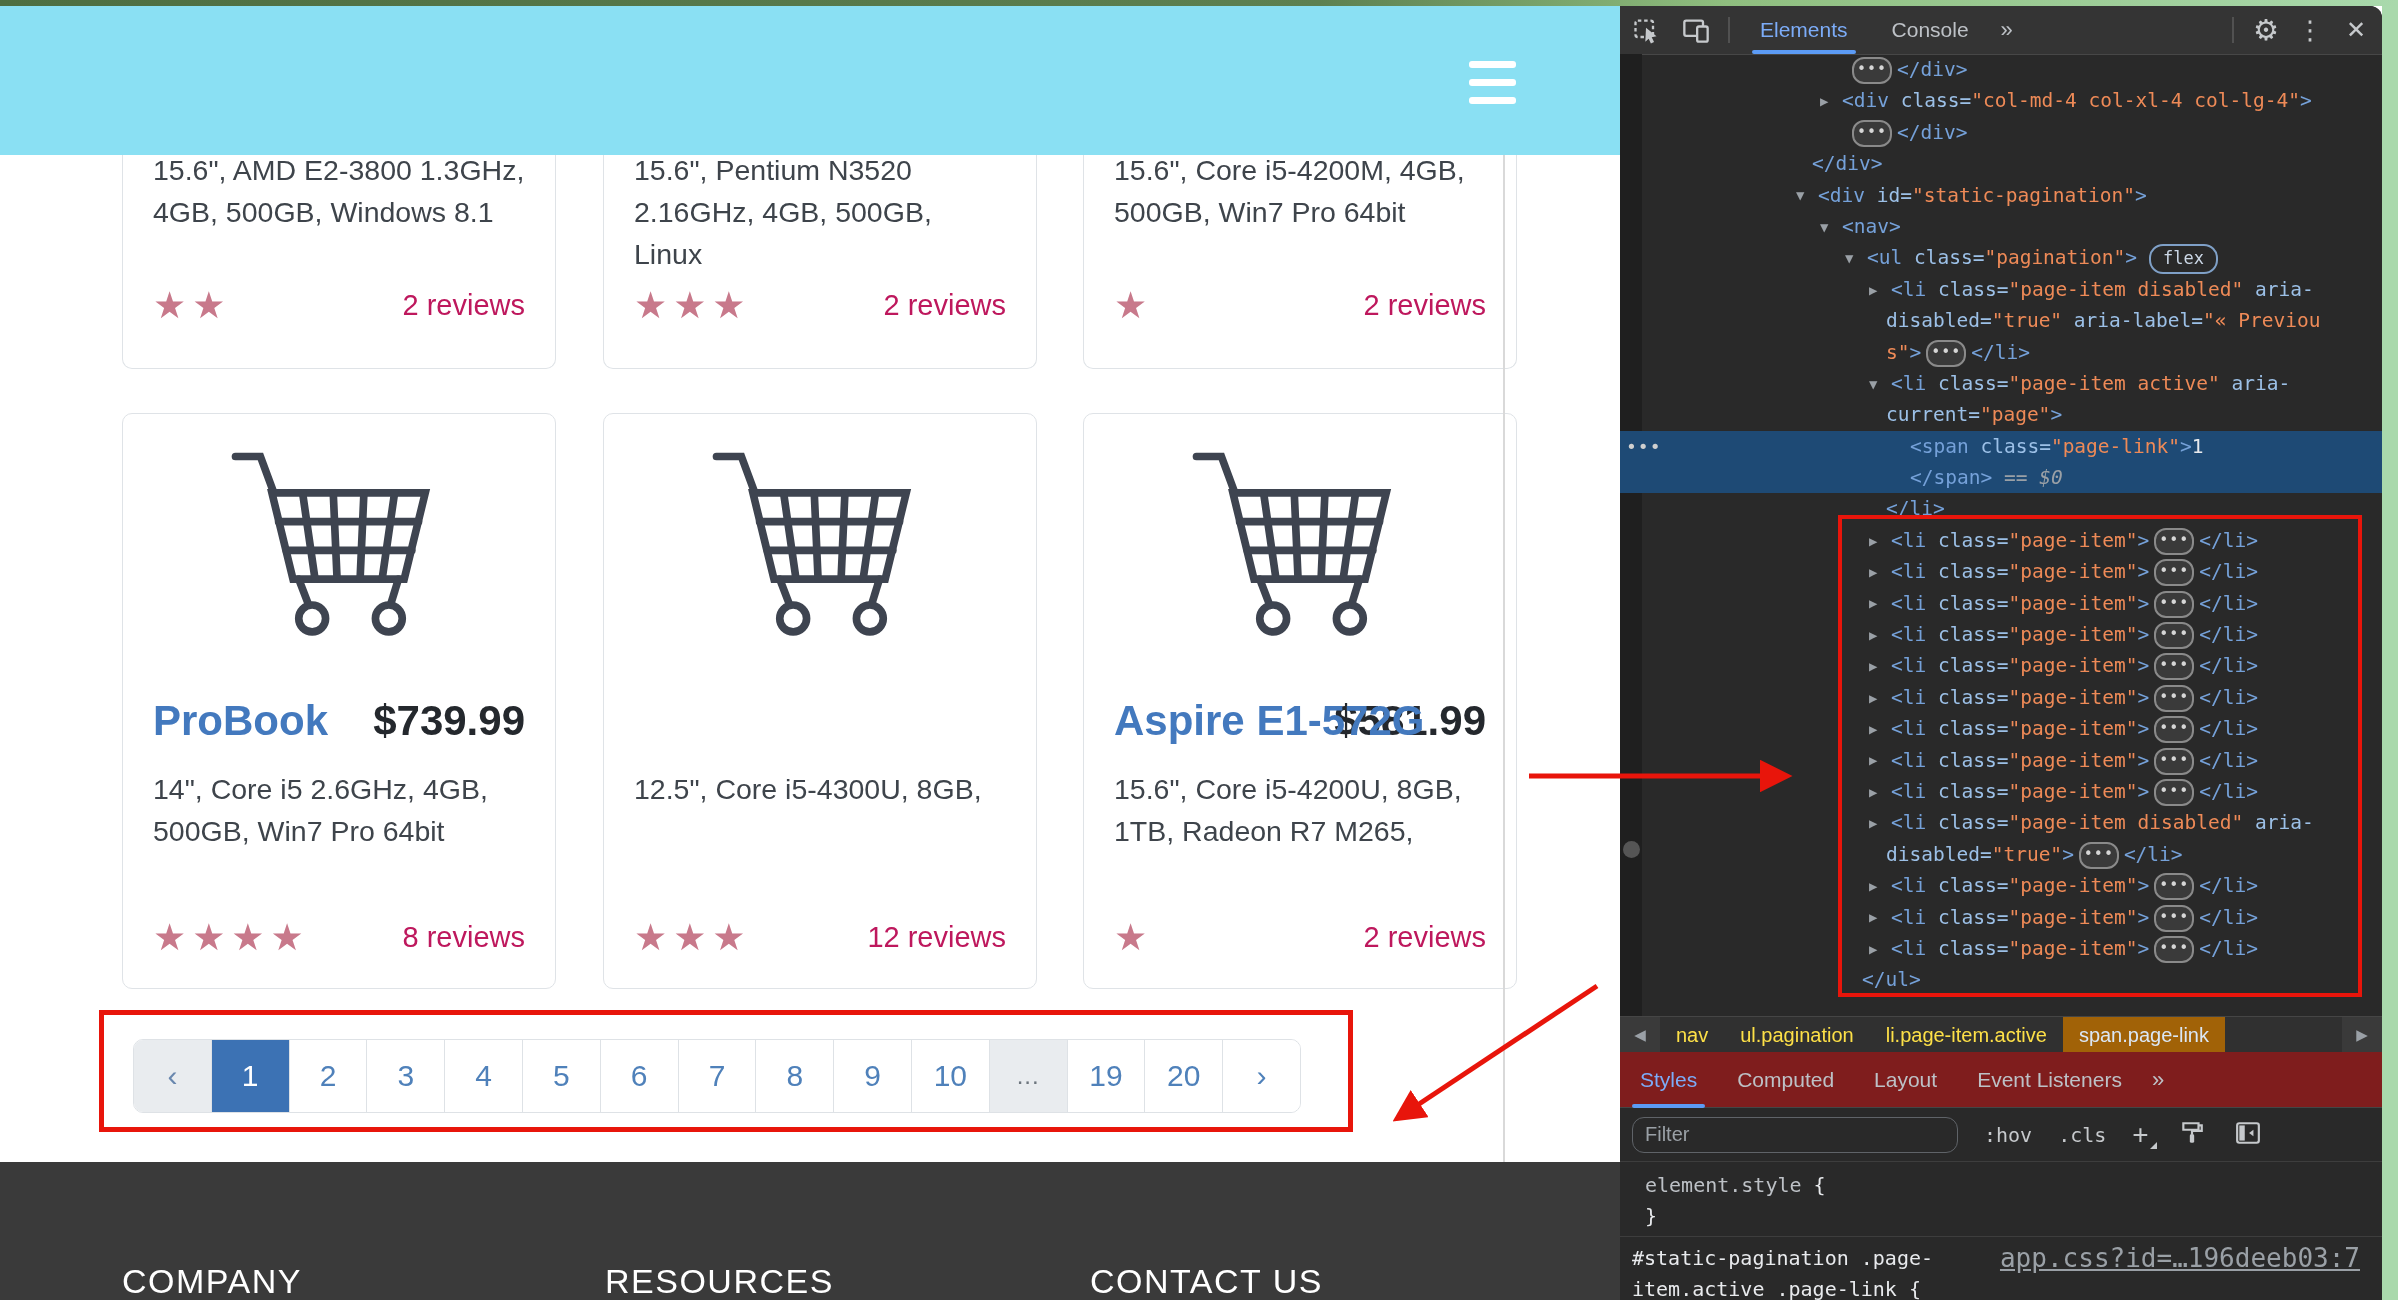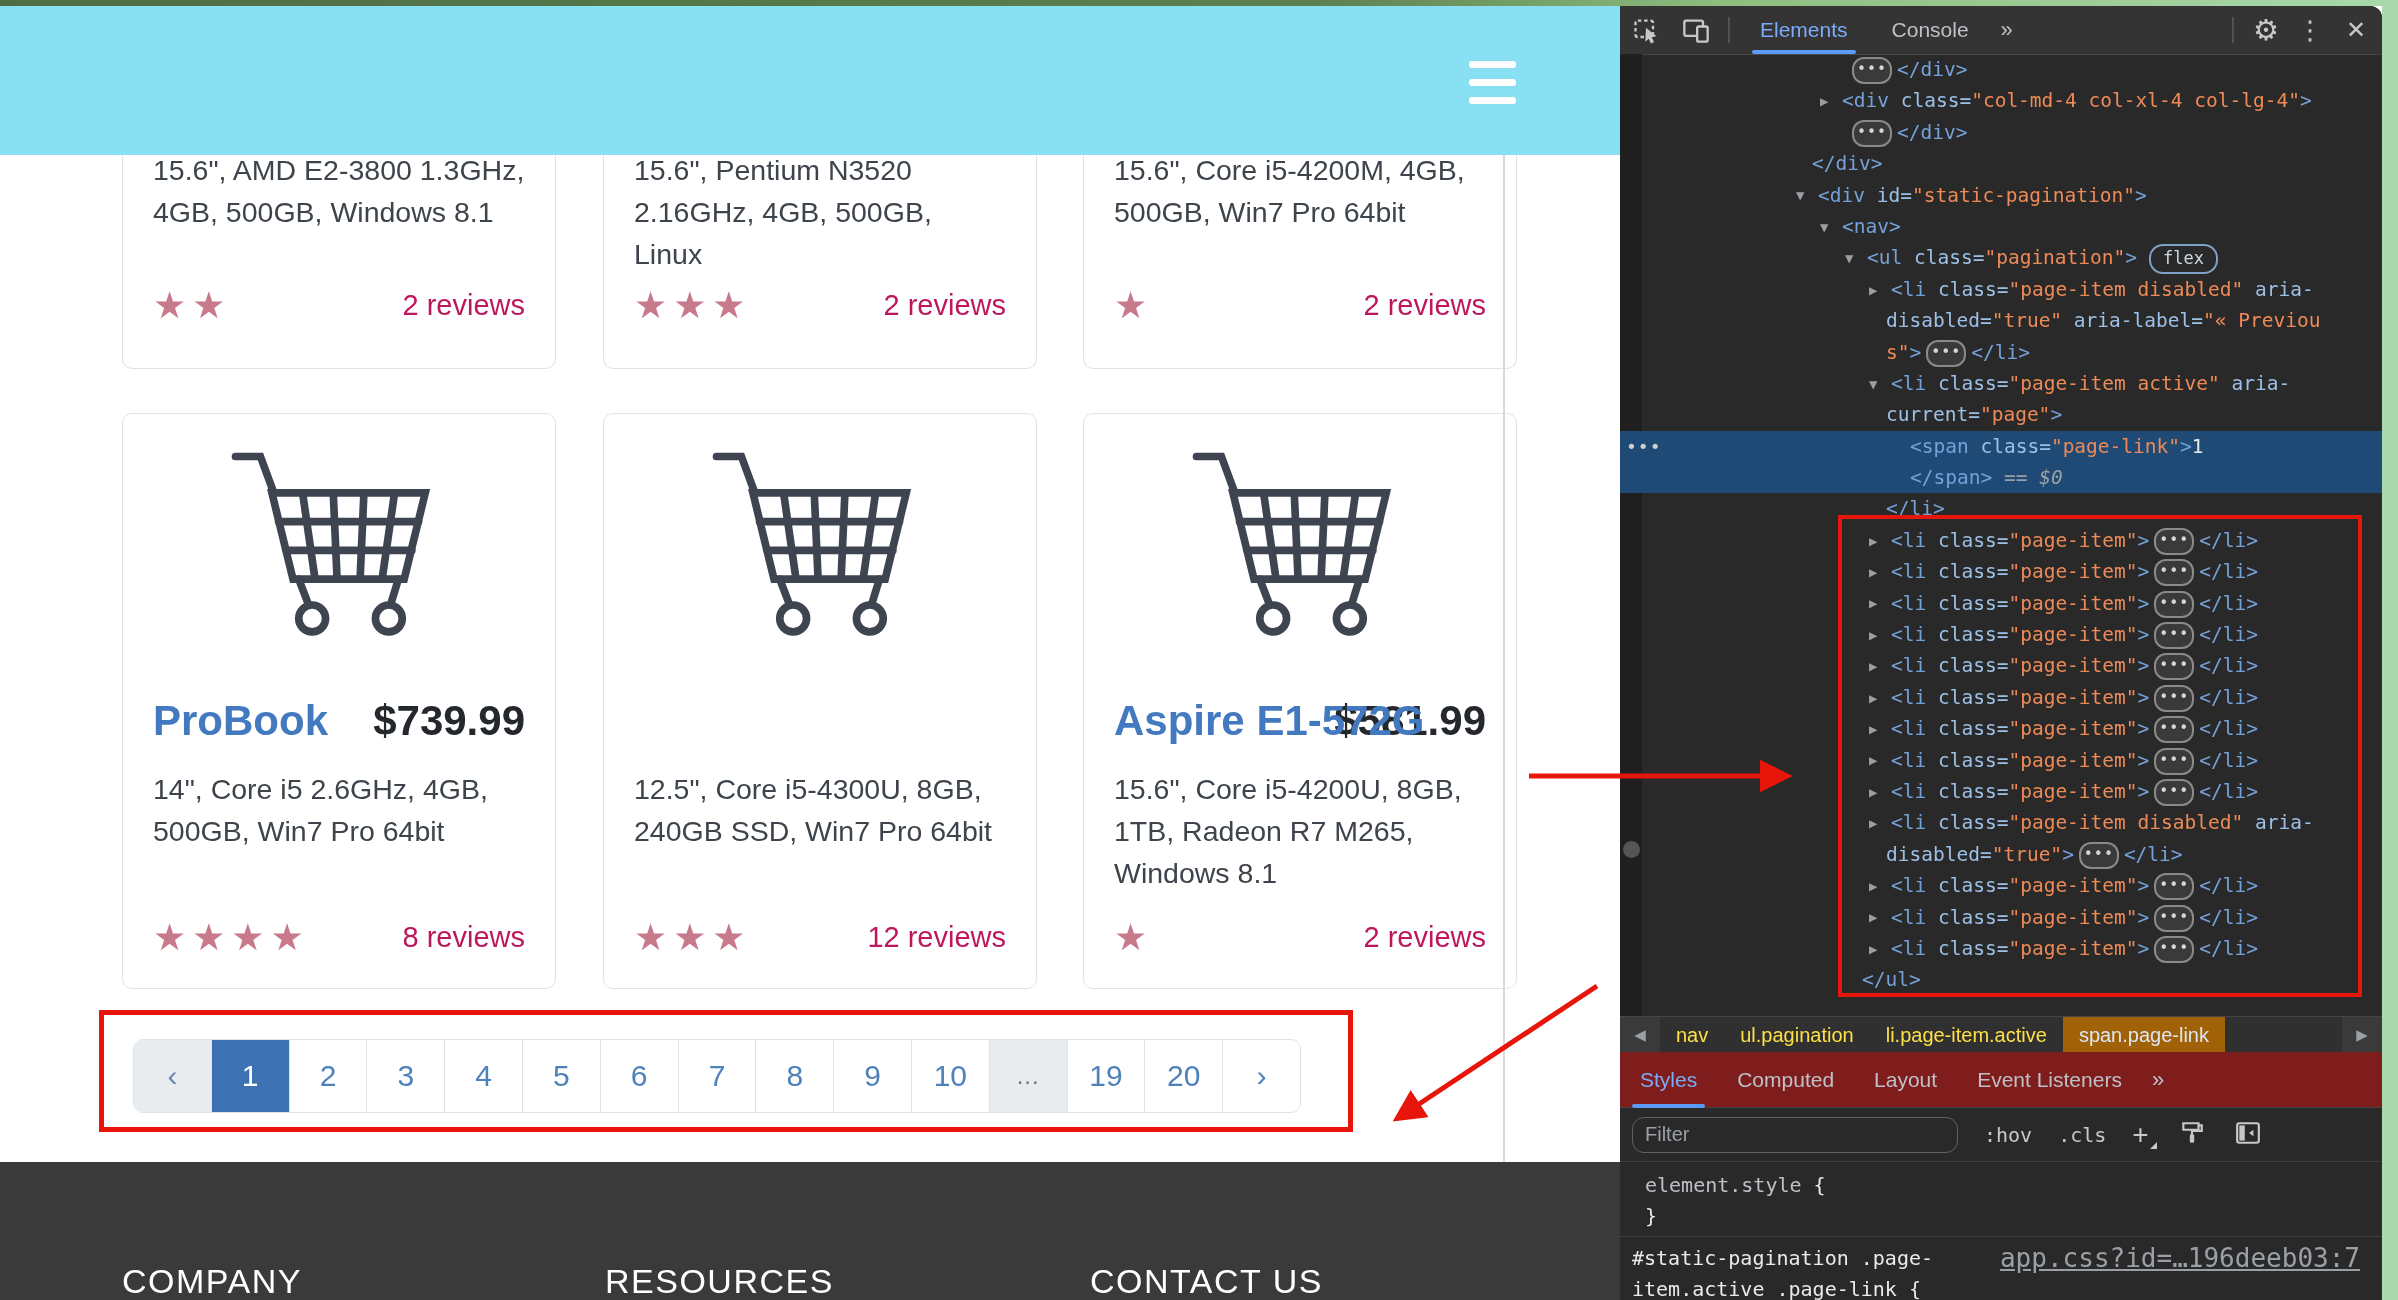--- a/index.html
+++ b/index.html
@@ -191,21 +191,20 @@
                 <path d="M65 120 H196"></path>
     <path d="M78 150 L88 176"></path>
                 <path d="M182 150 L174 176"></path>
     <circle cx="92" cy="191" r="14"></circle>
                 <circle cx="172" cy="191" r="14"></circle>
   </g>
             </svg>
           </div>
           <div class="desc">
             <div>12.5", Core i5-4300U, 8GB,</div>
-            <div>240GB SSD, Win7 Pro 64bit</div>
           </div>
     <div class="meta">
       <span class="stars">★★★</span>
       <a class="reviews">12 reviews</a>
     </div>
         </div>
         <div class="pcard r2" style="left: 1083px;">
           <div class="cartwrap">
             <svg width="230" height="228" viewBox="0 0 240 235">
   <g fill="none" stroke="#3e4450" stroke-width="8" stroke-linecap="round">
@@ -224,21 +223,20 @@
   </g>
             </svg>
           </div>
       <div class="titlerow">
         <span class="pprice">$581.99</span>
         <a class="pname">Aspire E1-572G</a>
       </div>
           <div class="desc">
             <div>15.6", Core i5-4200U, 8GB,</div>
             <div>1TB, Radeon R7 M265,</div>
-            <div>Windows 8.1</div>
           </div>
     <div class="meta">
       <span class="stars">★</span>
       <a class="reviews">2 reviews</a>
     </div>
         </div>
       </div>
 
     <div class="red-annot">
       <ul class="pagination" id="pagination">

